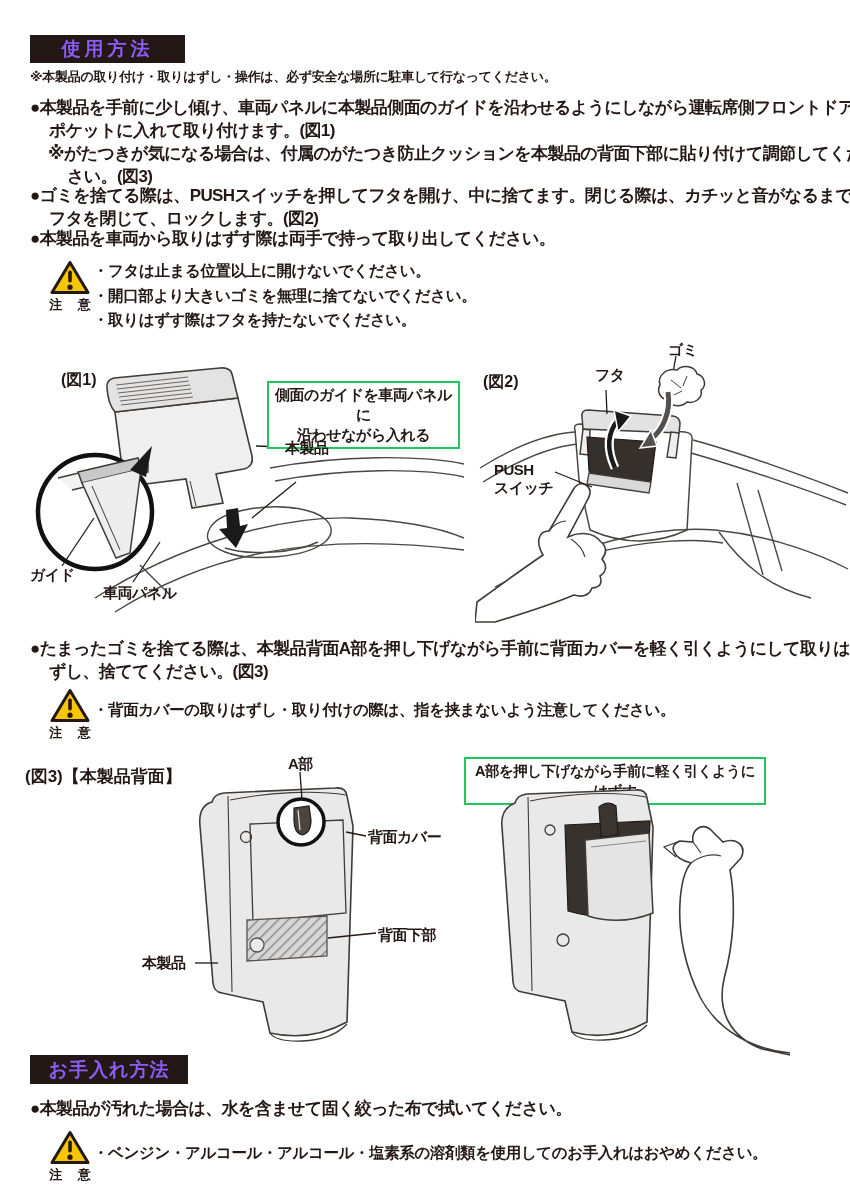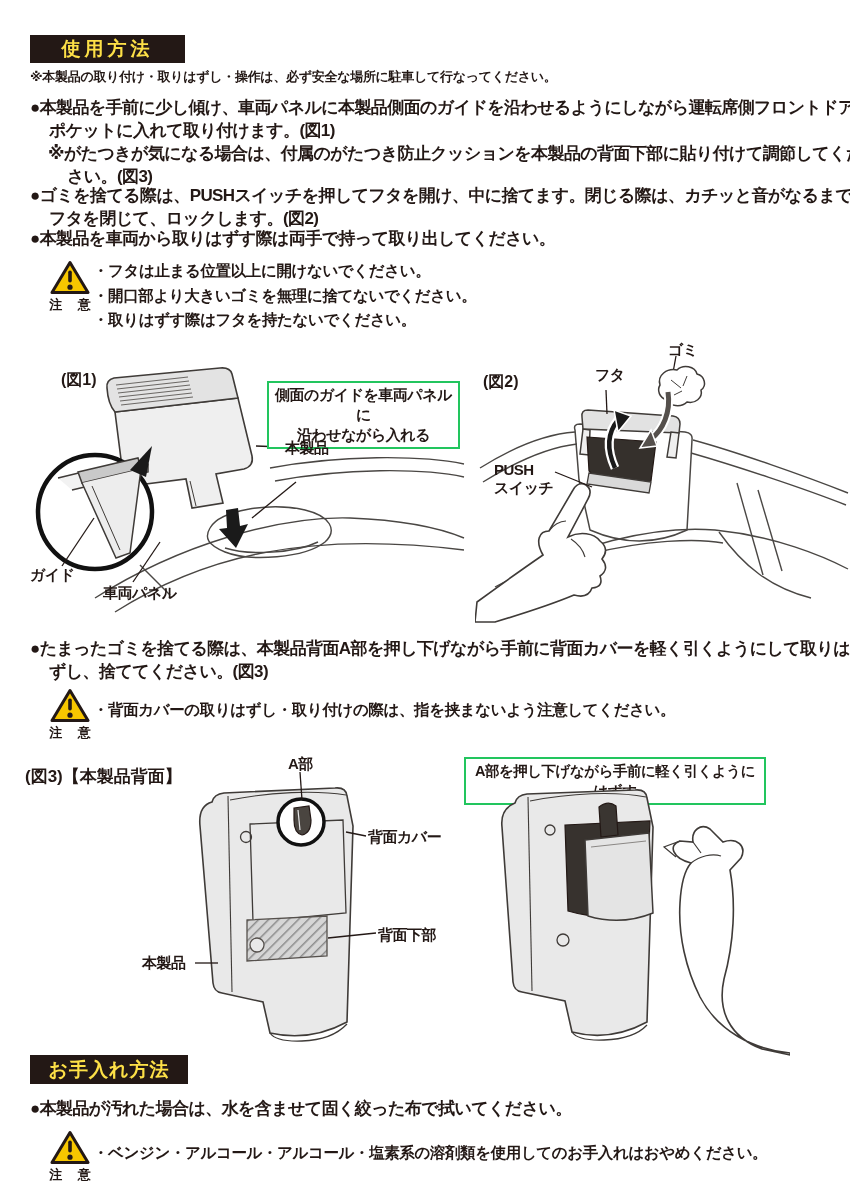--- a/index.html
+++ b/index.html
@@ -1,19 +1,19 @@
 <!DOCTYPE html>
 <html><head>
 <meta charset="utf-8">
 <style>
   html,body{margin:0;padding:0;background:#fff;}
   .page{position:relative;width:850px;height:1200px;background:#ffffff;overflow:hidden;
         font-family:"Liberation Sans","DejaVu Sans",sans-serif;color:#231815;}
   .abs{position:absolute;}
-  .hdr{background:#231815;color:#fde047;display:flex;align-items:center;justify-content:center;
+  .hdr{background:#231815;color:#8b5cf6;display:flex;align-items:center;justify-content:center;
        font-weight:bold;font-size:19px;}
   .note{font-size:13px;font-weight:bold;letter-spacing:-0.3px;}
   .para{font-size:17px;font-weight:bold;line-height:23px;letter-spacing:-0.6px;width:806px;
         padding-left:19px;text-indent:-19px;}
   .para.sub{padding-left:37px;text-indent:-19px;}
   .witems{font-size:15.5px;font-weight:bold;line-height:24.5px;letter-spacing:-0.4px;}
   .cicon{display:flex;flex-direction:column;align-items:center;width:44px;}
   .clabel{font-size:13px;font-weight:bold;letter-spacing:6px;margin-top:1px;text-indent:6px;white-space:nowrap;}
   .figlab{font-size:16px;font-weight:bold;letter-spacing:0;}
   .lbl{font-size:15px;font-weight:bold;letter-spacing:-0.5px;white-space:pre-line;line-height:18px;}

